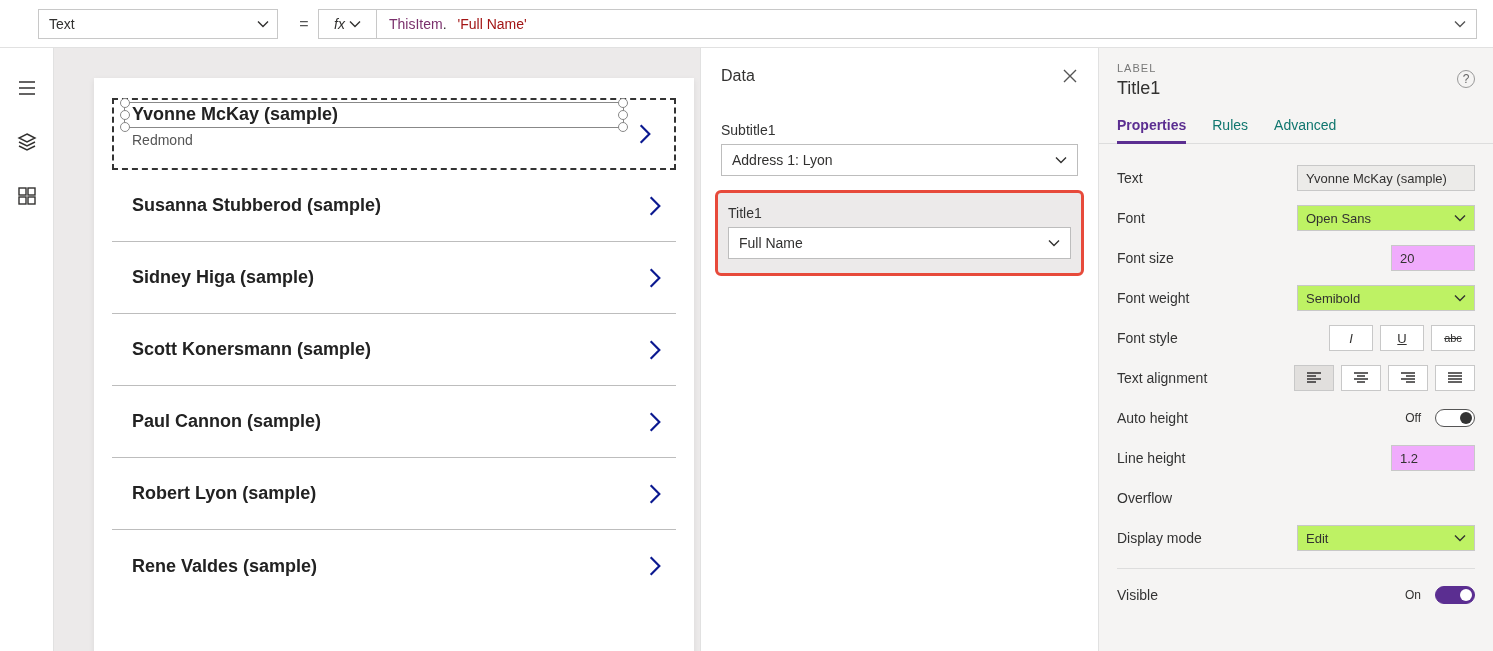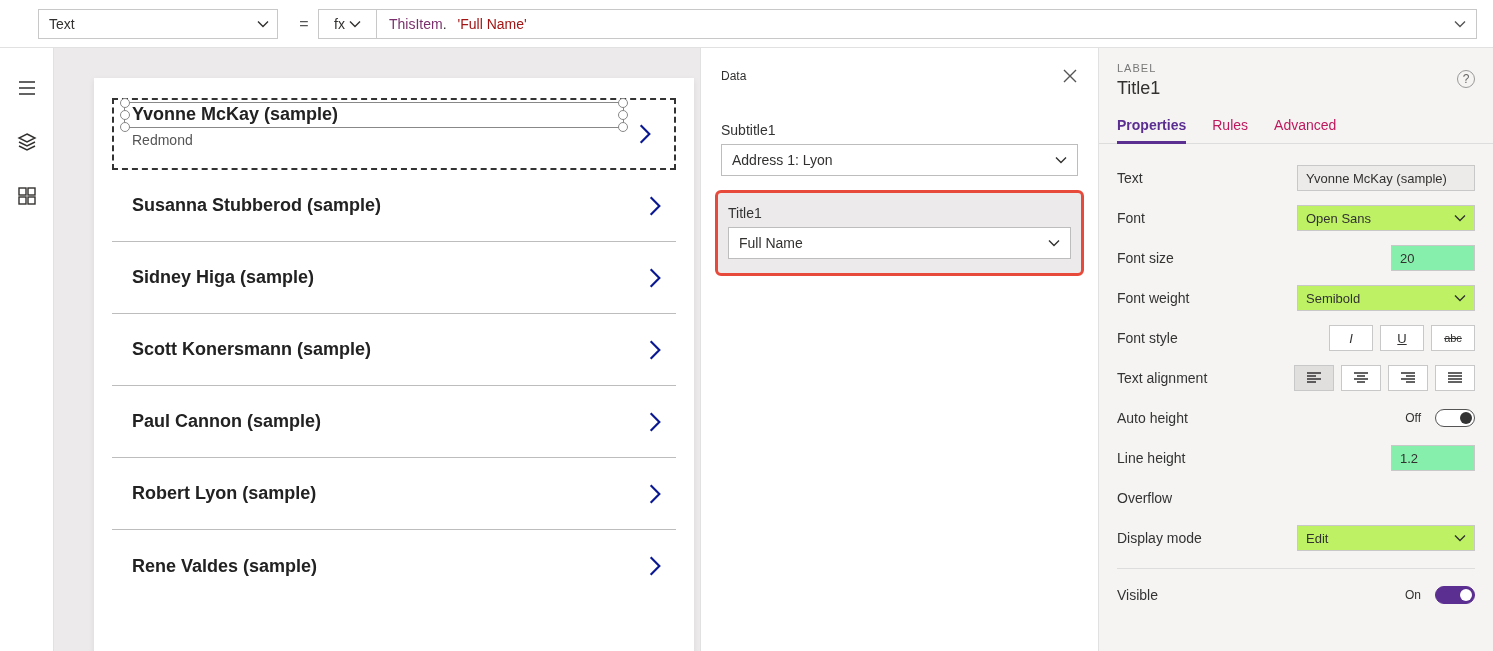--- a/index.html
+++ b/index.html
@@ -4,21 +4,21 @@
 <style>
   * { box-sizing: border-box; margin: 0; padding: 0; font-family: "Segoe UI", Arial, sans-serif; }
   body { width: 1493px; height: 651px; overflow: hidden; color: #323130; background: #fff; }
 
   
   .topbar { display: flex; align-items: center; height: 48px; border-bottom: 1px solid #e1e1e1; background: #fff; }
   .top-pad-left { width: 38px; }
   .prop-select { flex: 0 0 240px; height: 30px; border: 1px solid #c8c8c8; display: flex; align-items: center; padding: 0 10px; font-size: 14px; position: relative; background: #fff; margin-right: 12px; }
   .prop-select .chev { position: absolute; right: 8px; top: 50%; transform: translateY(-50%); }
   .eq { width: 16px; text-align: center; font-size: 16px; color: #555; margin: 0 6px; }
-  .fx-box { flex: 0 0 58px; height: 30px; border: 1px solid #c8c8c8; border-right: none; display: flex; align-items: center; justify-content: center; font-size: 14px; position: relative; background: #fff; }
+  .fx-box { flex: 0 0 58px; height: 30px; border: 1px solid #c8c8c8; border-right: none; display: flex; align-items: center; justify-content: center; font-size: 14px; font-style: italic; position: relative; background: #fff; }
   .fx-box .chev { margin-left: 4px; font-style: normal; }
   .formula { flex: 1; height: 30px; border: 1px solid #c8c8c8; display: flex; align-items: center; padding: 0 12px; font-family: Consolas, monospace; font-size: 14px; position: relative; background: #fff; margin-right: 16px; }
   .formula .tok1 { color: #7a306c; }
   .formula .tok2 { color: #333; }
   .formula .tok3 { color: #a31515; margin-left: 11px; }
   .formula .chev { position: absolute; right: 10px; top: 50%; transform: translateY(-50%); color: #555; }
 
   
   .main { display: flex; height: 603px; }
   .rail { width: 54px; border-right: 1px solid #e1e1e1; display: flex; flex-direction: column; align-items: center; padding-top: 30px; gap: 34px; background: #fff; }
@@ -40,43 +40,43 @@
   .h-tl { left: -5px; top: -5px; } .h-tr { right: -5px; top: -5px; }
   .h-bl { left: -5px; bottom: -5px; } .h-br { right: -5px; bottom: -5px; }
   .h-ml { left: -5px; top: 50%; transform: translateY(-50%); }
   .h-mr { right: -5px; top: 50%; transform: translateY(-50%); }
   .sel-title-text { position: absolute; top: 6px; left: 20px; font-size: 18px; font-weight: 600; color: #222; }
   .sel-sub-text { position: absolute; top: 34px; left: 20px; font-size: 14px; color: #555; }
   .sel-arrow { position: absolute; right: 18px; top: 50%; transform: translateY(-50%); width: 26px; height: 26px; color: #0b1990; }
 
   
   .data-panel { position: absolute; right: 0; top: 0; width: 398px; height: 100%; background: #fff; border-left: 1px solid #e1e1e1; }
-  .data-head { display: flex; align-items: center; justify-content: space-between; height: 56px; padding: 0 20px; font-size: 12px; }
+  .data-head { display: flex; align-items: center; justify-content: space-between; height: 56px; padding: 0 20px; font-size: 16px; }
   .data-body { padding: 8px 20px; }
   .field-label { font-size: 14px; color: #333; margin-bottom: 6px; margin-top: 10px; }
   .field-select { height: 32px; border: 1px solid #bdbdbd; display: flex; align-items: center; padding: 0 10px; font-size: 14px; position: relative; background: #fff; }
   .field-select .chev { position: absolute; right: 10px; top: 50%; transform: translateY(-50%); }
   .highlight-box { border: 3px solid #e74a3b; border-radius: 6px; background: #eceaea; padding: 12px 10px 14px 10px; margin: 14px -6px 0 -6px; }
 
   
   .rightpane { width: 395px; border-left: 1px solid #e1e1e1; background: #f5f4f3; display: flex; flex-direction: column; }
   .rp-head { padding: 14px 18px 0 18px; position: relative; }
   .rp-head .kind { font-size: 11px; letter-spacing: 1px; color: #777; }
   .rp-head .name { font-size: 18px; font-weight: 400; margin-top: 4px; }
   .rp-help { position: absolute; right: 18px; top: 22px; width: 18px; height: 18px; border: 1px solid #999; border-radius: 50%; display: flex; align-items: center; justify-content: center; font-size: 12px; color: #666; }
 
   .tabs { display: flex; gap: 26px; padding: 0 18px; margin-top: 18px; border-bottom: 1px solid #ddd; font-size: 14px; }
-  .tab { padding-bottom: 8px; cursor: pointer; color: #be185d; }
+  .tab { padding-bottom: 8px; cursor: pointer; color: #0f766e; }
   .tab.active { color: #5b2e91; border-bottom: 3px solid #5b2e91; font-weight: 600; margin-bottom: -1px; }
 
   .props { padding: 14px 18px 0 18px; overflow-y: auto; }
   .prow { display: flex; align-items: center; justify-content: space-between; height: 40px; font-size: 14px; }
   .prow .plabel { color: #333; }
   .prow .pctl { display: flex; align-items: center; gap: 8px; }
-  .textbox { height: 26px; border: 1px solid #c8c8c8; background: #86efac; padding: 0 8px; font-size: 13px; display: flex; align-items: center; }
+  .textbox { height: 26px; border: 1px solid #c8c8c8; background: #f0abfc; padding: 0 8px; font-size: 13px; display: flex; align-items: center; }
   .textbox.readonly { background: #ecebe9; min-width: 178px; }
   .select { height: 26px; border: 1px solid #c8c8c8; background: #bef264; padding: 0 8px; font-size: 13px; display: flex; align-items: center; position: relative; min-width: 178px; }
   .select .chev { position: absolute; right: 8px; top: 50%; transform: translateY(-50%); }
   .numbox { width: 84px; }
   .segbtns { display: flex; }
   .segbtn { width: 40px; height: 26px; border: 1px solid #c8c8c8; background: #fff; display: flex; align-items: center; justify-content: center; font-size: 13px; margin-left: -1px; }
   .segbtn:first-child { margin-left: 0; }
   .segbtn.wide { width: 44px; }
   .segbtn.active { background: #e1dfdd; }
   .segbtn.strike { font-size: 11px; }

